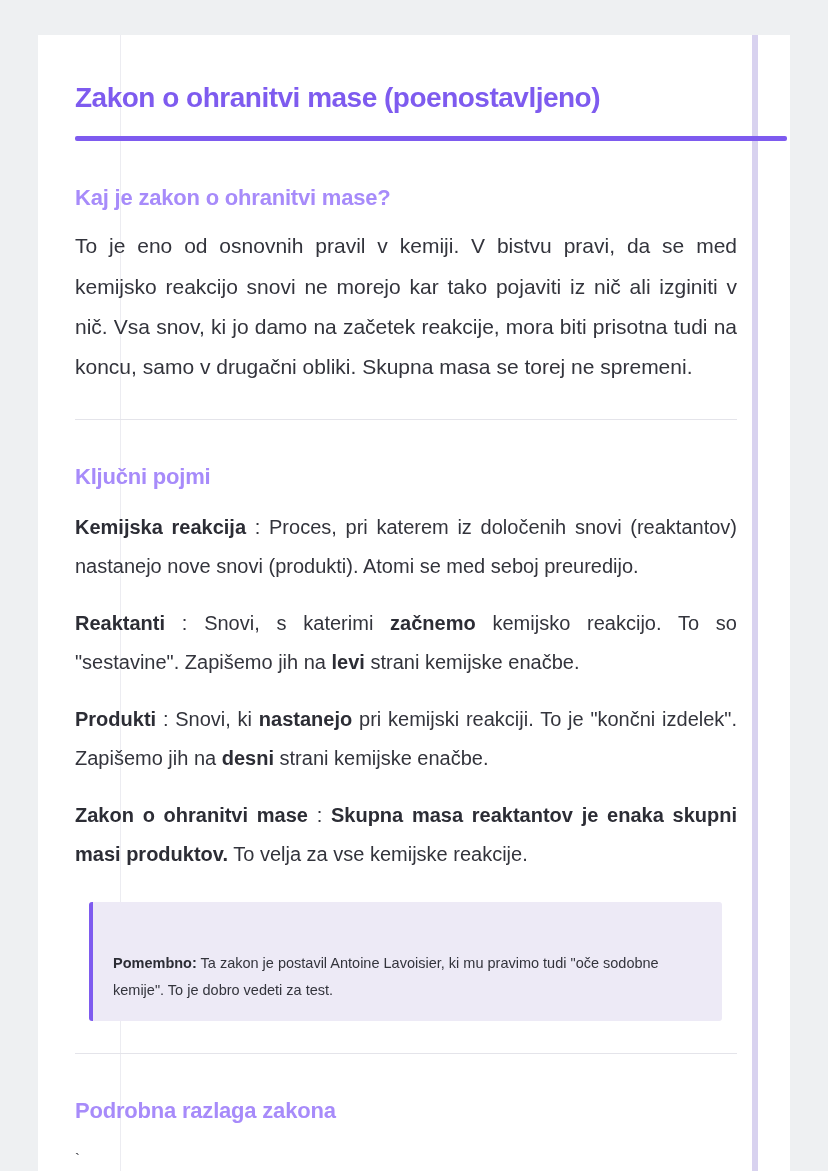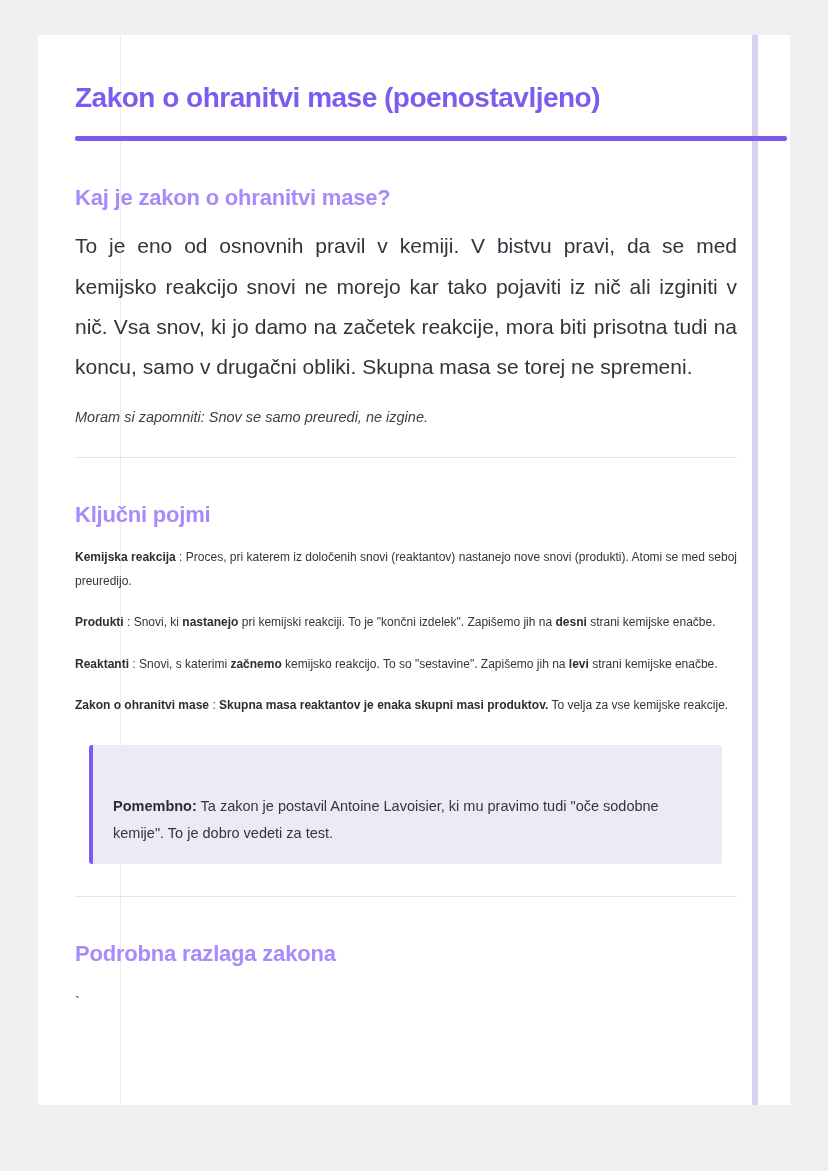--- a/index.html
+++ b/index.html
@@ -73,21 +73,21 @@
     font-style: italic;
     color: #3d3e46;
     margin-top: 22px;
   }
   hr.divider {
     border: none;
     border-top: 1px solid #e4e4ea;
     margin-top: 32px;
   }
   p.def {
-    font-size: 12px;
+    font-size: 20px;
     line-height: 1.95;
     color: var(--body-text);
     text-align: justify;
     margin-top: 18px;
   }
   p.def strong, .callout strong { font-weight: 700; color: #2c2d35; }
   .callout {
     margin: 28px 15px 0 14px;
     background: var(--callout-bg);
     border-left: 4px solid var(--callout-border);
@@ -112,28 +112,27 @@
 <div class="page">
   <div class="margin-line"></div>
   <div class="right-strip"></div>
 
   <div class="content">
     <h1 class="page-title">Zakon o ohranitvi mase (poenostavljeno)</h1>
     <div class="title-rule"></div>
 
     <h2 class="section-heading">Kaj je zakon o ohranitvi mase?</h2>
     <p class="body-par">To je eno od osnovnih pravil v kemiji. V bistvu pravi, da se med kemijsko reakcijo snovi ne morejo kar tako pojaviti iz nič ali izginiti v nič. Vsa snov, ki jo damo na začetek reakcije, mora biti prisotna tudi na koncu, samo v drugačni obliki. Skupna masa se torej ne spremeni.</p>
-    <p class="note">Moram si zapomniti: Snov se samo preuredi, ne izgine.</p>
 
     <hr class="divider">
 
     <h2 class="section-heading">Ključni pojmi</h2>
     <p class="def"><strong>Kemijska reakcija</strong><span> : Proces, pri katerem iz določenih snovi (reaktantov) nastanejo nove snovi (produkti). Atomi se med seboj preuredijo.</span></p>
+    <p class="def"><strong>Reaktanti</strong><span> : Snovi, s katerimi </span><strong>začnemo</strong><span> kemijsko reakcijo. To so "sestavine". Zapišemo jih na </span><strong>levi</strong><span> strani kemijske enačbe.</span></p>
     <p class="def"><strong>Produkti</strong><span> : Snovi, ki </span><strong>nastanejo</strong><span> pri kemijski reakciji. To je "končni izdelek". Zapišemo jih na </span><strong>desni</strong><span> strani kemijske enačbe.</span></p>
-    <p class="def"><strong>Reaktanti</strong><span> : Snovi, s katerimi </span><strong>začnemo</strong><span> kemijsko reakcijo. To so "sestavine". Zapišemo jih na </span><strong>levi</strong><span> strani kemijske enačbe.</span></p>
     <p class="def"><strong>Zakon o ohranitvi mase</strong><span> : </span><strong>Skupna masa reaktantov je enaka skupni masi produktov.</strong><span> To velja za vse kemijske reakcije.</span></p>
 
     <div class="callout">
       <p><strong>Pomembno:</strong><span> Ta zakon je postavil Antoine Lavoisier, ki mu pravimo tudi "oče sodobne kemije". To je dobro vedeti za test.</span></p>
     </div>
 
     <hr class="divider">
 
     <h2 class="section-heading">Podrobna razlaga zakona</h2>
     <p class="stray">`</p>

